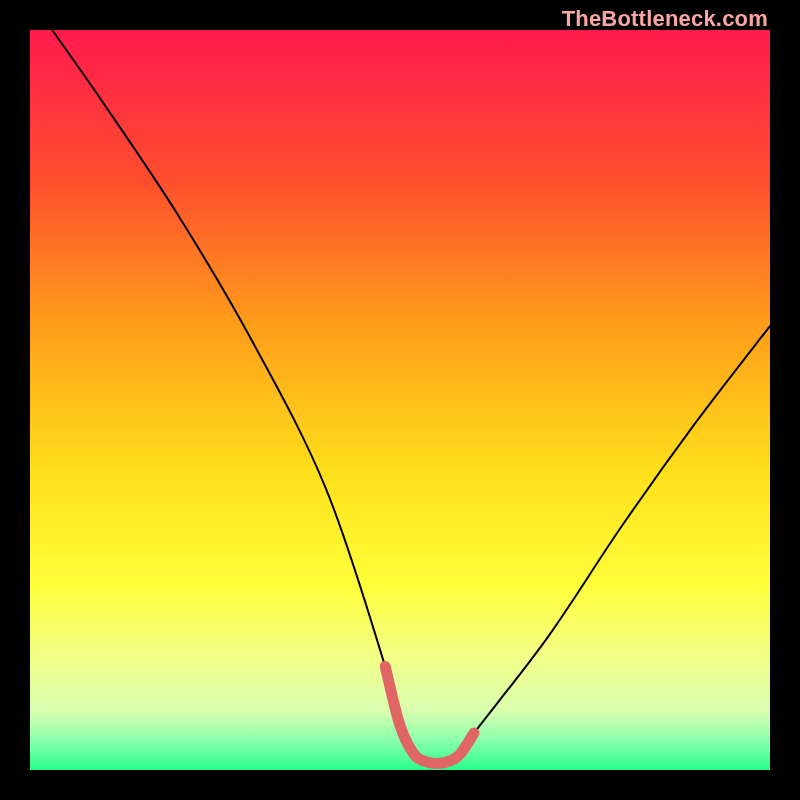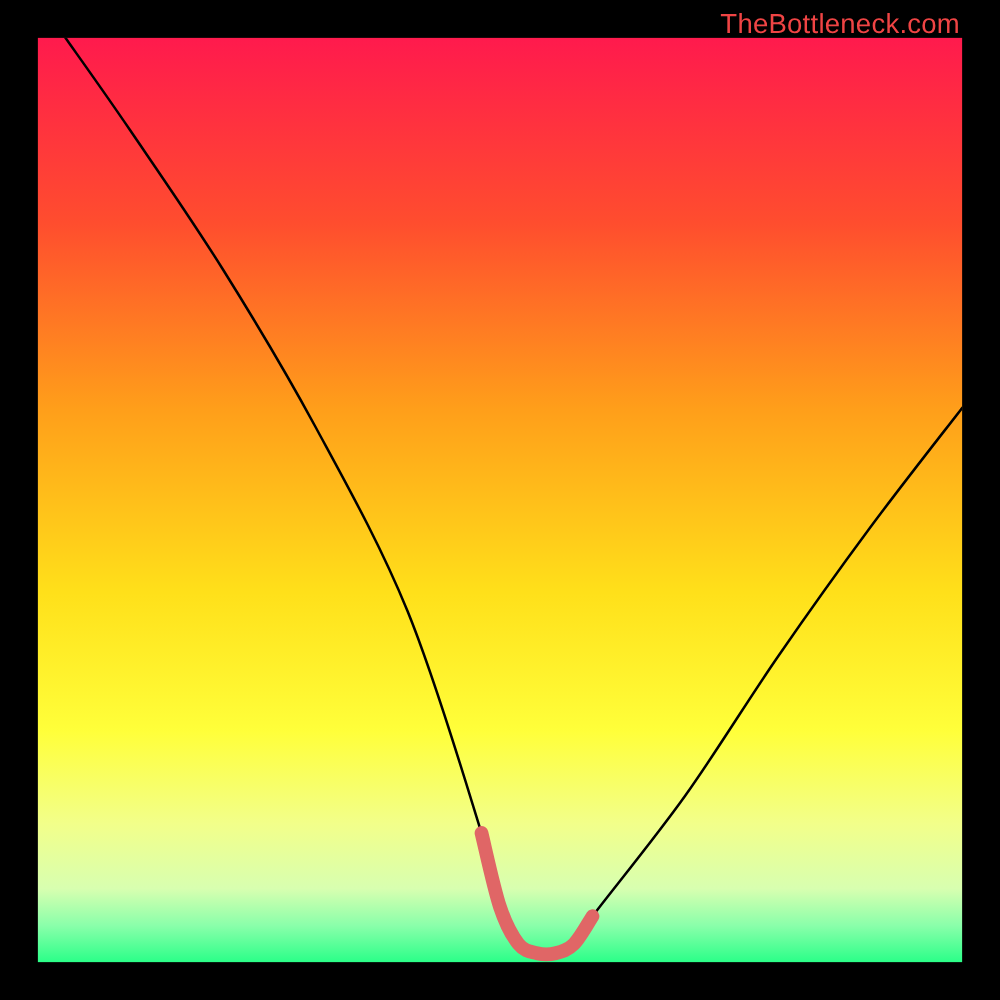--- a/index.html
+++ b/index.html
@@ -36,23 +36,23 @@
     position: absolute;
     left: 0;
     top: 0;
     width: 100%;
     height: 100%;
   }
   .watermark {
     position: absolute;
     top: 6px;
     right: 32px;
-    color: #ef4444;
+    color: #fca5a5;
     font-size: 22px;
-    font-weight: 400;
+    font-weight: 700;
     letter-spacing: 0.2px;
   }
 </style>
 </head>
 <body>
 
 <div class="frame">
 
   <div class="watermark">TheBottleneck.com</div>
 

